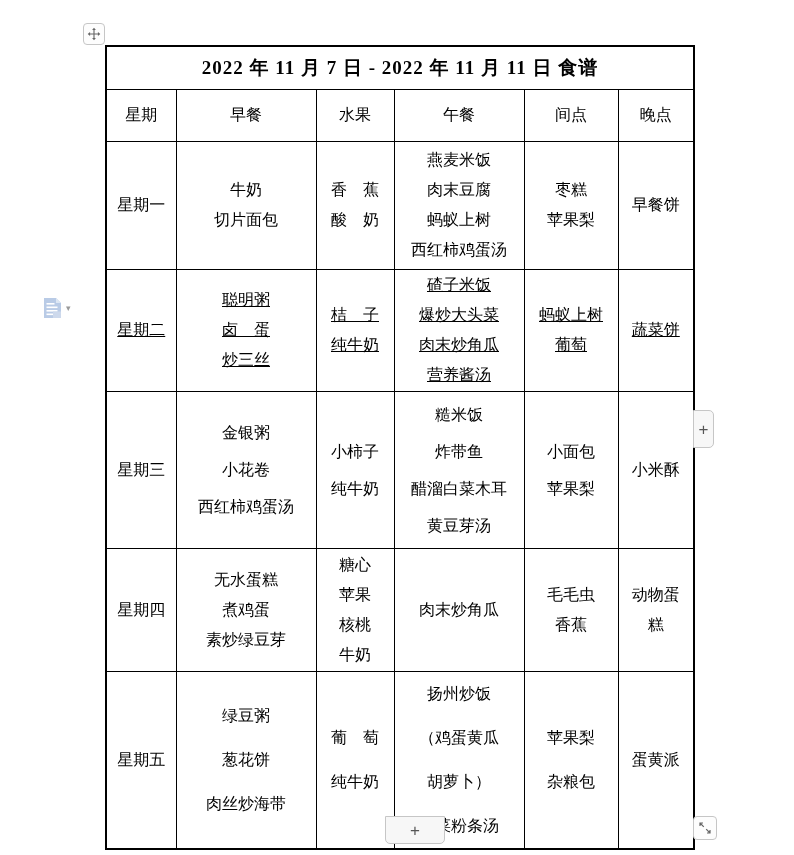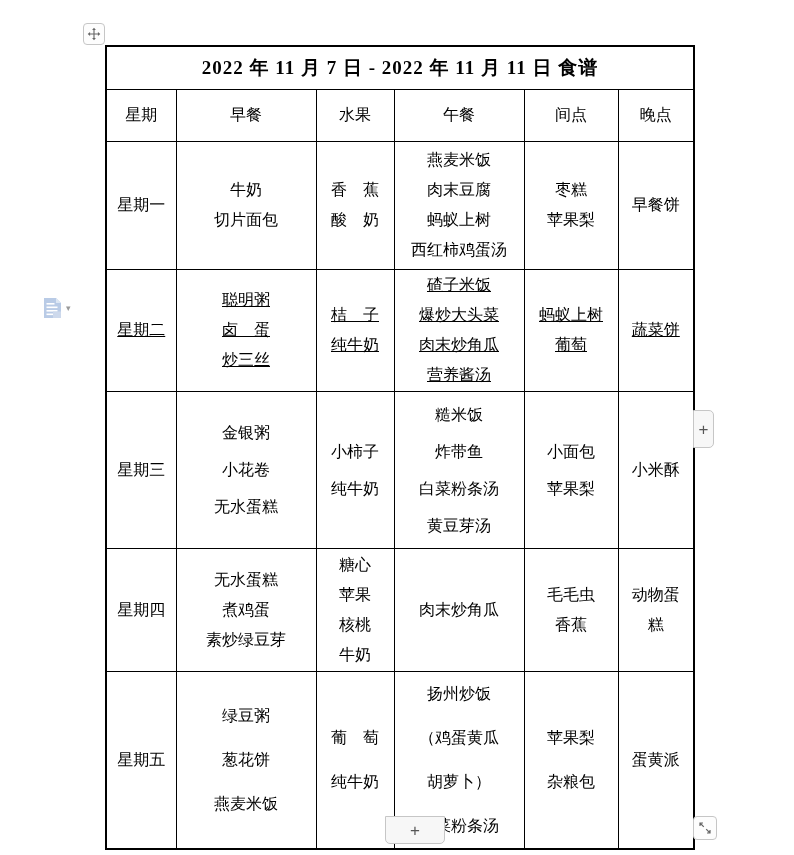--- a/index.html
+++ b/index.html
@@ -163,26 +163,26 @@
 肉末炒角瓜
 营养酱汤</td>
       <td>蚂蚁上树
 葡萄</td>
       <td>蔬菜饼</td>
     </tr>
     <tr class="r3">
       <td>星期三</td>
       <td>金银粥
 小花卷
-无水蛋糕</td>
+西红柿鸡蛋汤</td>
       <td>小柿子
 纯牛奶</td>
       <td>糙米饭
 炸带鱼
-白菜粉条汤
+醋溜白菜木耳
 黄豆芽汤</td>
       <td>小面包
 苹果梨</td>
       <td>小米酥</td>
     </tr>
     <tr class="r4">
       <td>星期四</td>
       <td>无水蛋糕
 煮鸡蛋
 素炒绿豆芽</td>
@@ -193,21 +193,21 @@
       <td>肉末炒角瓜</td>
       <td>毛毛虫
 香蕉</td>
       <td>动物蛋
 糕</td>
     </tr>
     <tr class="r5">
       <td>星期五</td>
       <td>绿豆粥
 葱花饼
-燕麦米饭</td>
+肉丝炒海带</td>
       <td>葡　萄
 纯牛奶</td>
       <td>扬州炒饭
 （鸡蛋黄瓜
 胡萝卜）
 白菜粉条汤</td>
       <td>苹果梨
 杂粮包</td>
       <td>蛋黄派</td>
     </tr>

